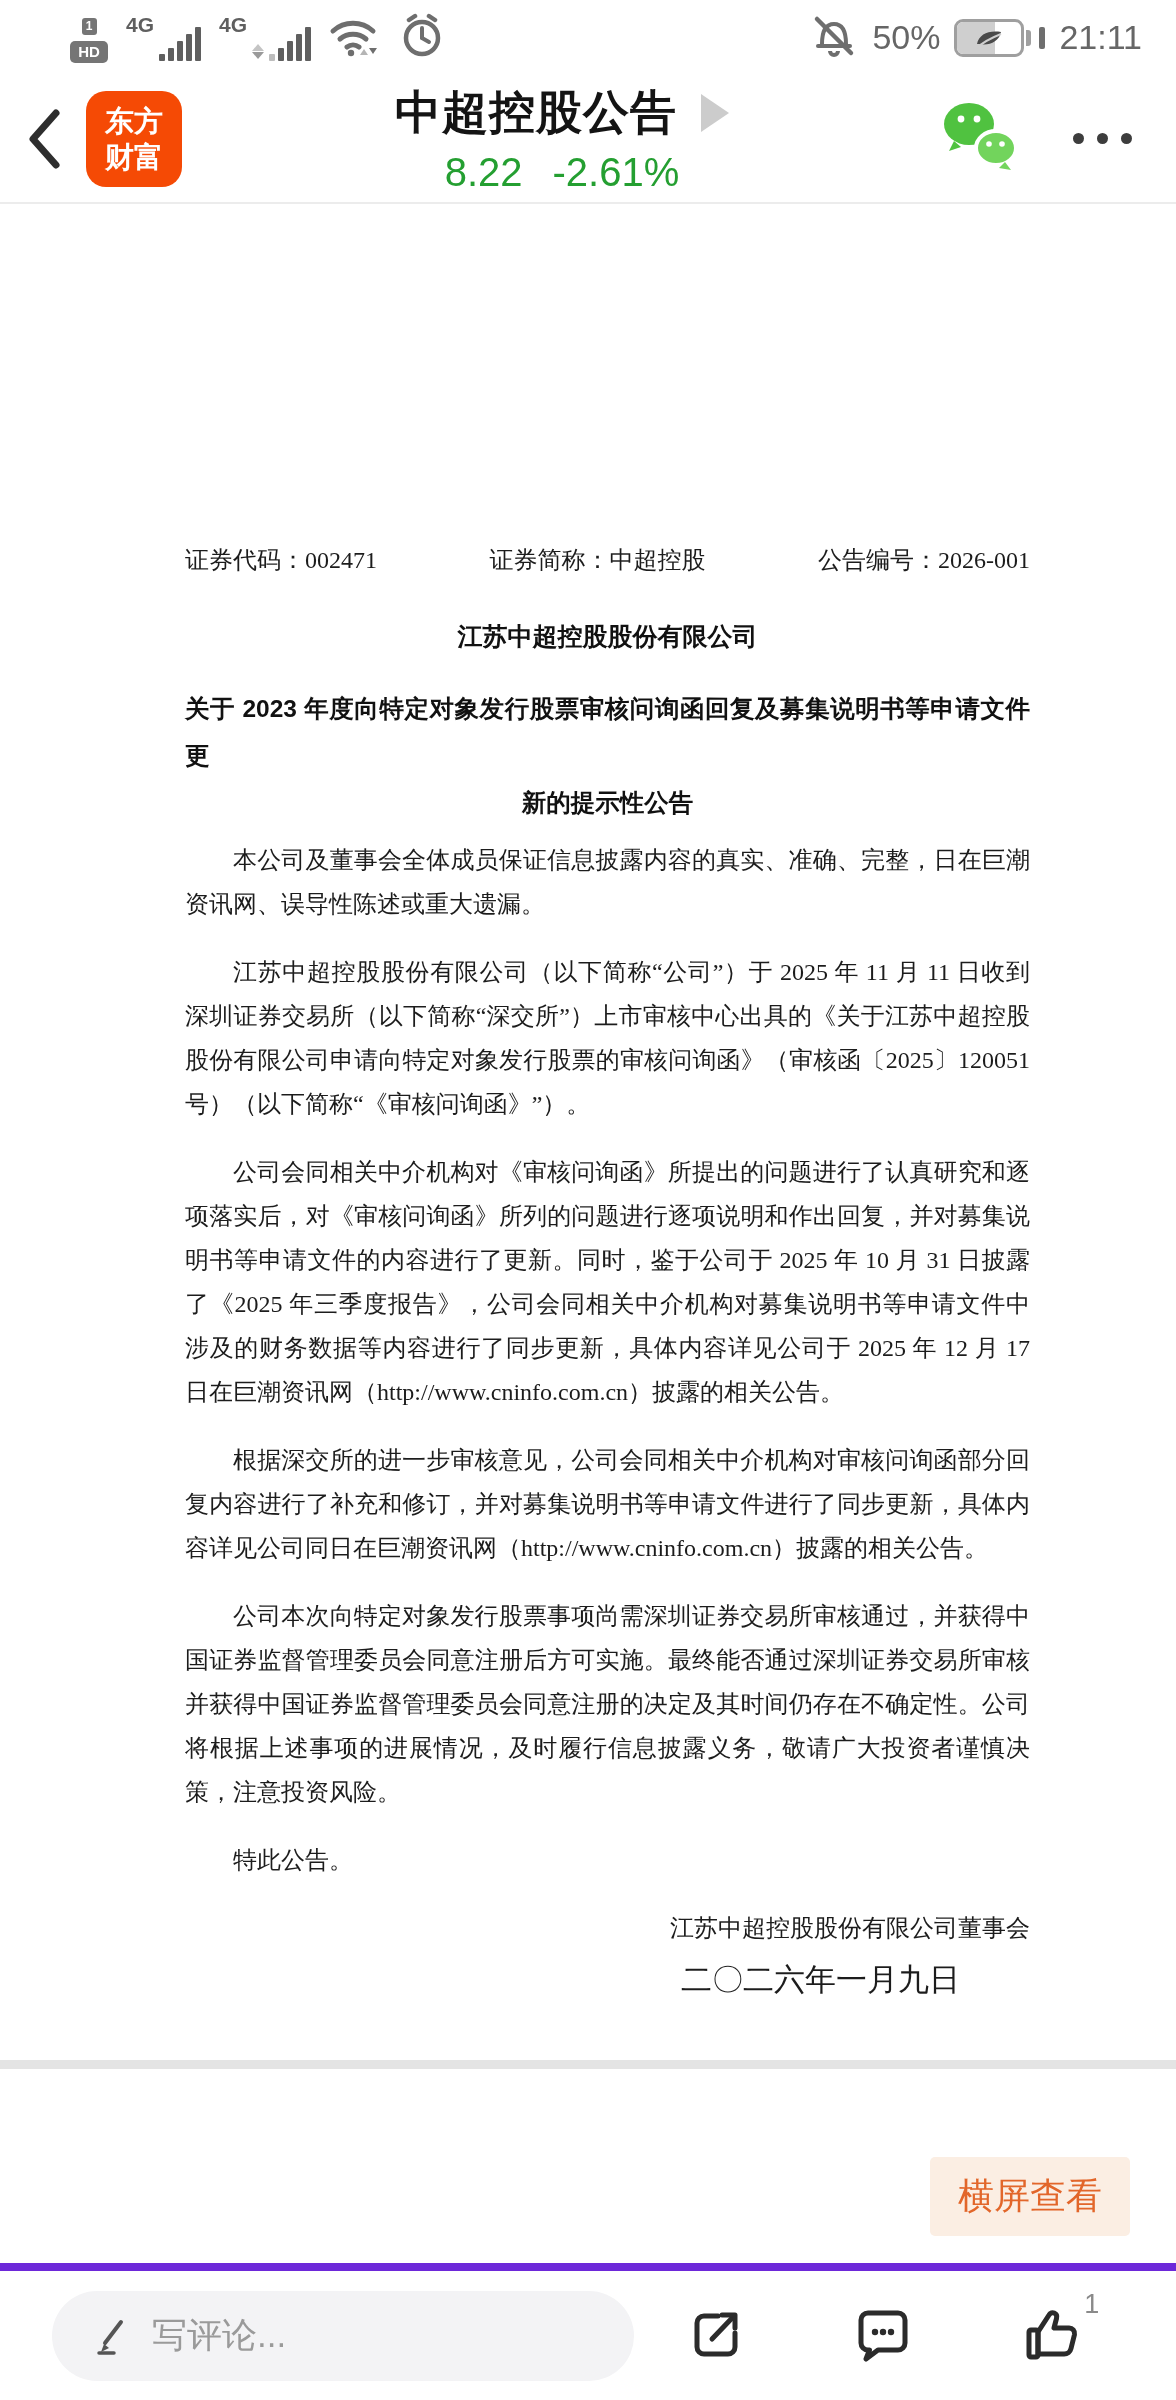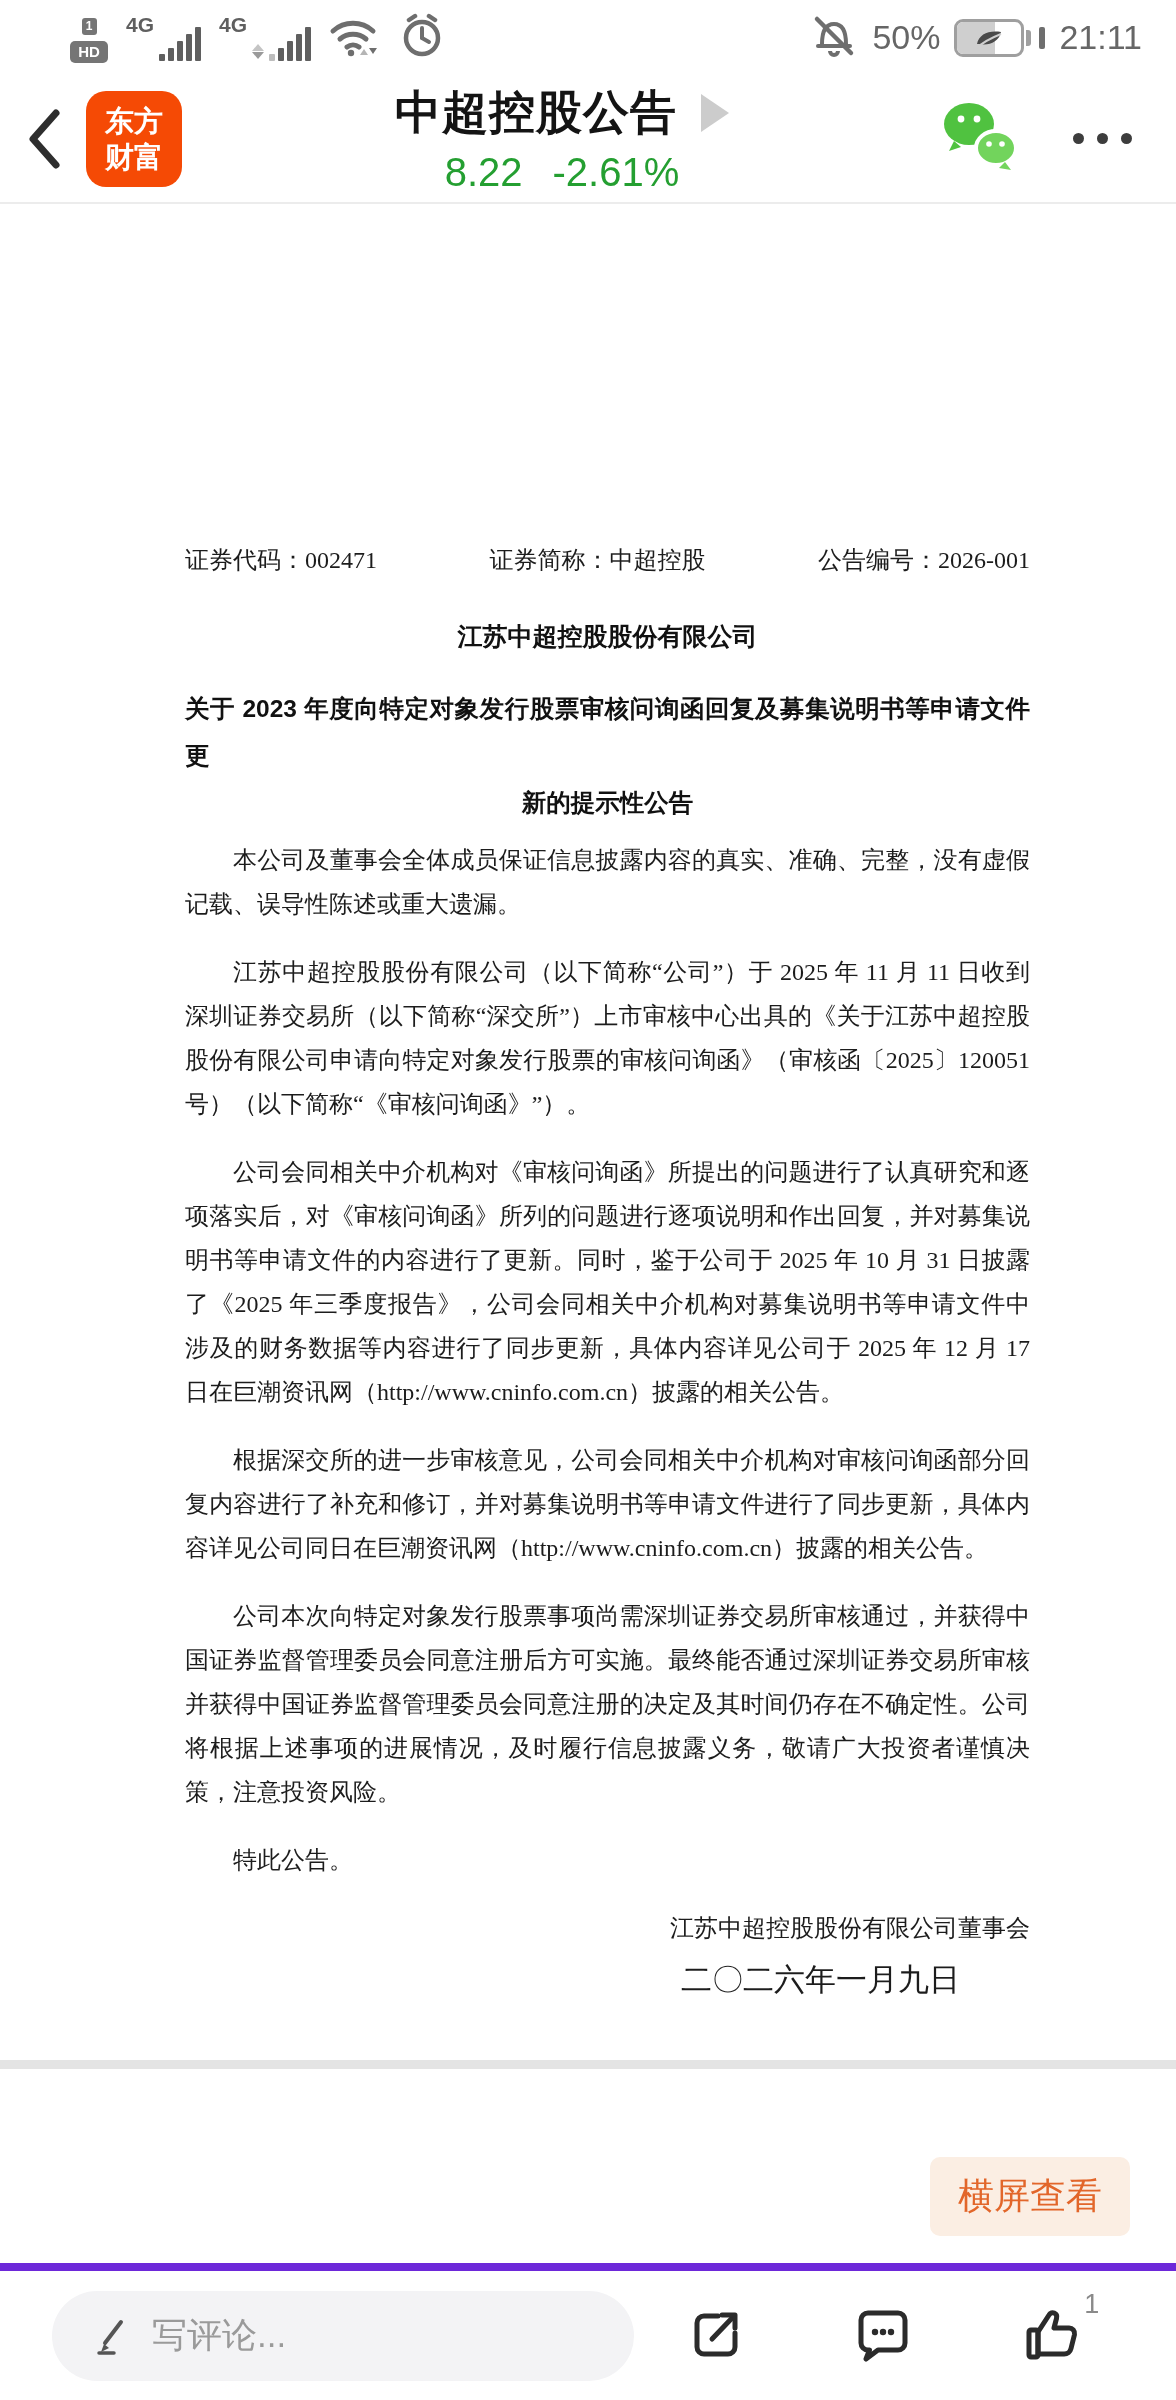--- a/index.html
+++ b/index.html
@@ -72,21 +72,21 @@
   .doc-title .l1{ text-align:justify; text-align-last:justify; }
   .doc-title .l2{ text-align:center; margin-bottom:12px; }
   .doc-p{ font-size:24px; line-height:44px; text-align:justify; text-indent:2em; margin-bottom:24px;}
   .doc-sign{ text-align:right; font-size:24px; line-height:44px; }
   .doc-date{ text-align:right; font-size:31px; line-height:44px; padding-right:70px; margin-top:8px;}
 
   
   .gray-strip{ height:9px; background:#e4e4e4; }
   .lower-section{ height:194px; background:#fff; position:relative; }
   .landscape-btn{ position:absolute; right:46px; top:88px;
-    background:#fbeee3; color:#e2662a; font-size:36px; padding:16px 28px; border-radius:10px;
+    background:#fbeee3; color:#e2662a; font-size:36px; padding:16px 28px; border-radius:5px;
     line-height:1.3; }
 
   
   .bottom-bar{ height:137px; border-top:8px solid #6d28d9; background:#fff;
     display:flex; align-items:center; padding:0 40px 0 52px; }
   .comment-pill{ width:582px; height:90px; border-radius:45px; background:#f3f3f5;
     display:flex; align-items:center; padding-left:42px; gap:22px; }
   .comment-placeholder{ font-size:35px; color:#9a9a9a; }
   .bar-icons{ flex:1; display:flex; justify-content:space-around; align-items:center; }
   .like-wrap{ position:relative; }
@@ -222,21 +222,21 @@
     <div class="meta-row">
       <span>证券代码：002471</span>
       <span>证券简称：中超控股</span>
       <span>公告编号：2026-001</span>
     </div>
     <div class="doc-company">江苏中超控股股份有限公司</div>
     <div class="doc-title">
       <div class="l1">关于 2023 年度向特定对象发行股票审核问询函回复及募集说明书等申请文件更</div>
       <div class="l2">新的提示性公告</div>
     </div>
-    <p class="doc-p">本公司及董事会全体成员保证信息披露内容的真实、准确、完整，没有虚假记载、误导性陈述或重大遗漏。</p>
+    <p class="doc-p">本公司及董事会全体成员保证信息披露内容的真实、准确、完整，日在巨潮资讯网、误导性陈述或重大遗漏。</p>
     <p class="doc-p">江苏中超控股股份有限公司（以下简称“公司”）于 2025 年 11 月 11 日收到深圳证券交易所（以下简称“深交所”）上市审核中心出具的《关于江苏中超控股股份有限公司申请向特定对象发行股票的审核问询函》（审核函〔2025〕120051号）（以下简称“《审核问询函》”）。</p>
     <p class="doc-p">公司会同相关中介机构对《审核问询函》所提出的问题进行了认真研究和逐项落实后，对《审核问询函》所列的问题进行逐项说明和作出回复，并对募集说明书等申请文件的内容进行了更新。同时，鉴于公司于 2025 年 10 月 31 日披露了《2025 年三季度报告》，公司会同相关中介机构对募集说明书等申请文件中涉及的财务数据等内容进行了同步更新，具体内容详见公司于 2025 年 12 月 17 日在巨潮资讯网（http://www.cninfo.com.cn）披露的相关公告。</p>
     <p class="doc-p">根据深交所的进一步审核意见，公司会同相关中介机构对审核问询函部分回复内容进行了补充和修订，并对募集说明书等申请文件进行了同步更新，具体内容详见公司同日在巨潮资讯网（http://www.cninfo.com.cn）披露的相关公告。</p>
     <p class="doc-p">公司本次向特定对象发行股票事项尚需深圳证券交易所审核通过，并获得中国证券监督管理委员会同意注册后方可实施。最终能否通过深圳证券交易所审核并获得中国证券监督管理委员会同意注册的决定及其时间仍存在不确定性。公司将根据上述事项的进展情况，及时履行信息披露义务，敬请广大投资者谨慎决策，注意投资风险。</p>
     <p class="doc-p">特此公告。</p>
     <div class="doc-sign">江苏中超控股股份有限公司董事会</div>
     <div class="doc-date">二〇二六年一月九日</div>
   </div>
 </div>
 

